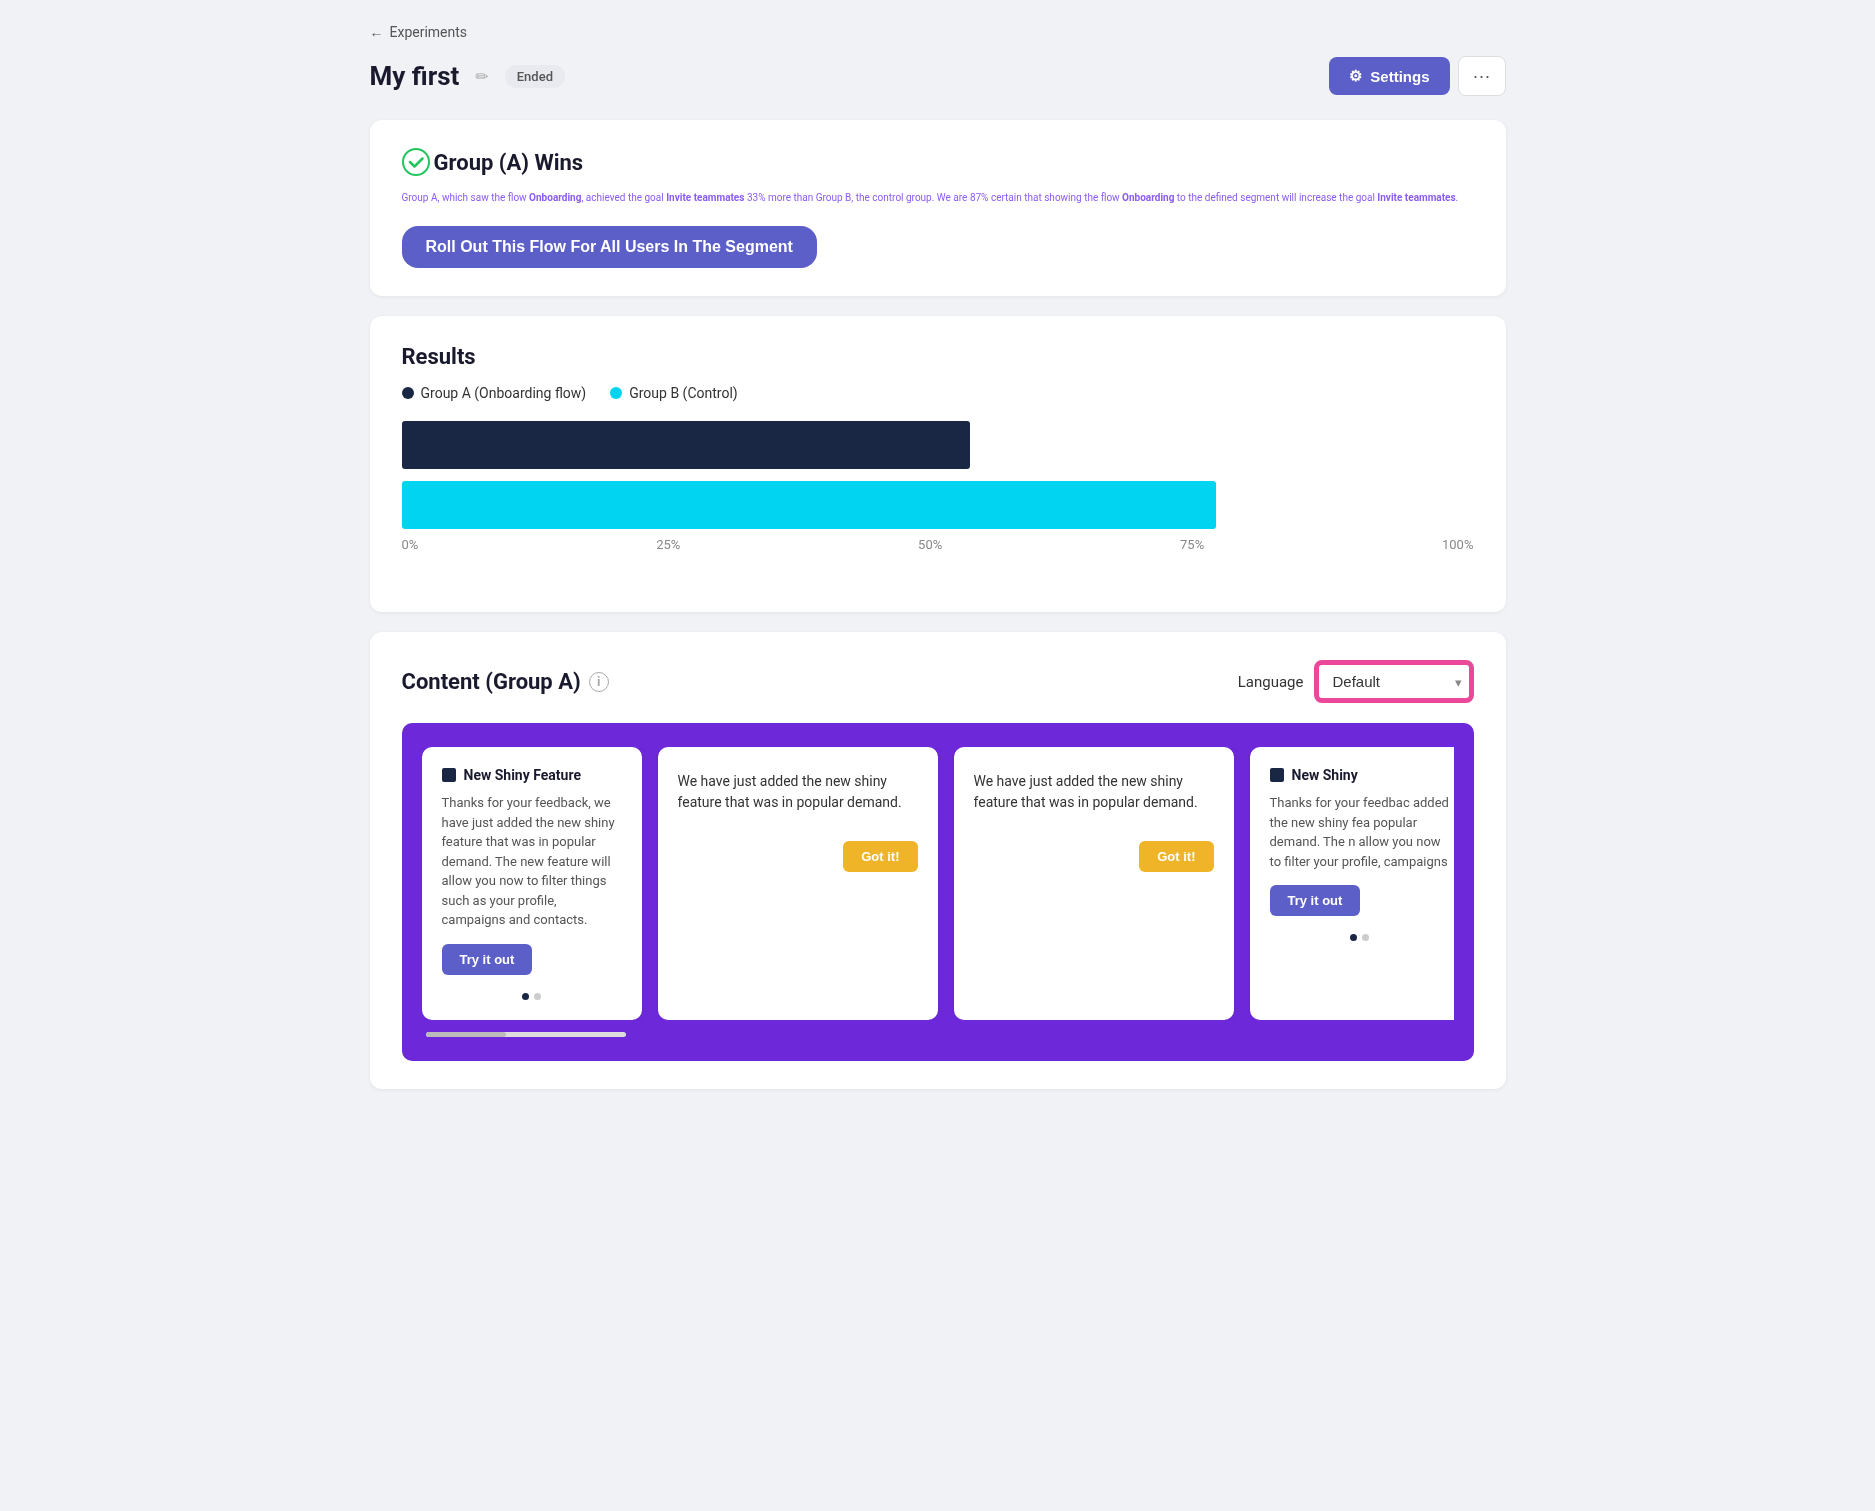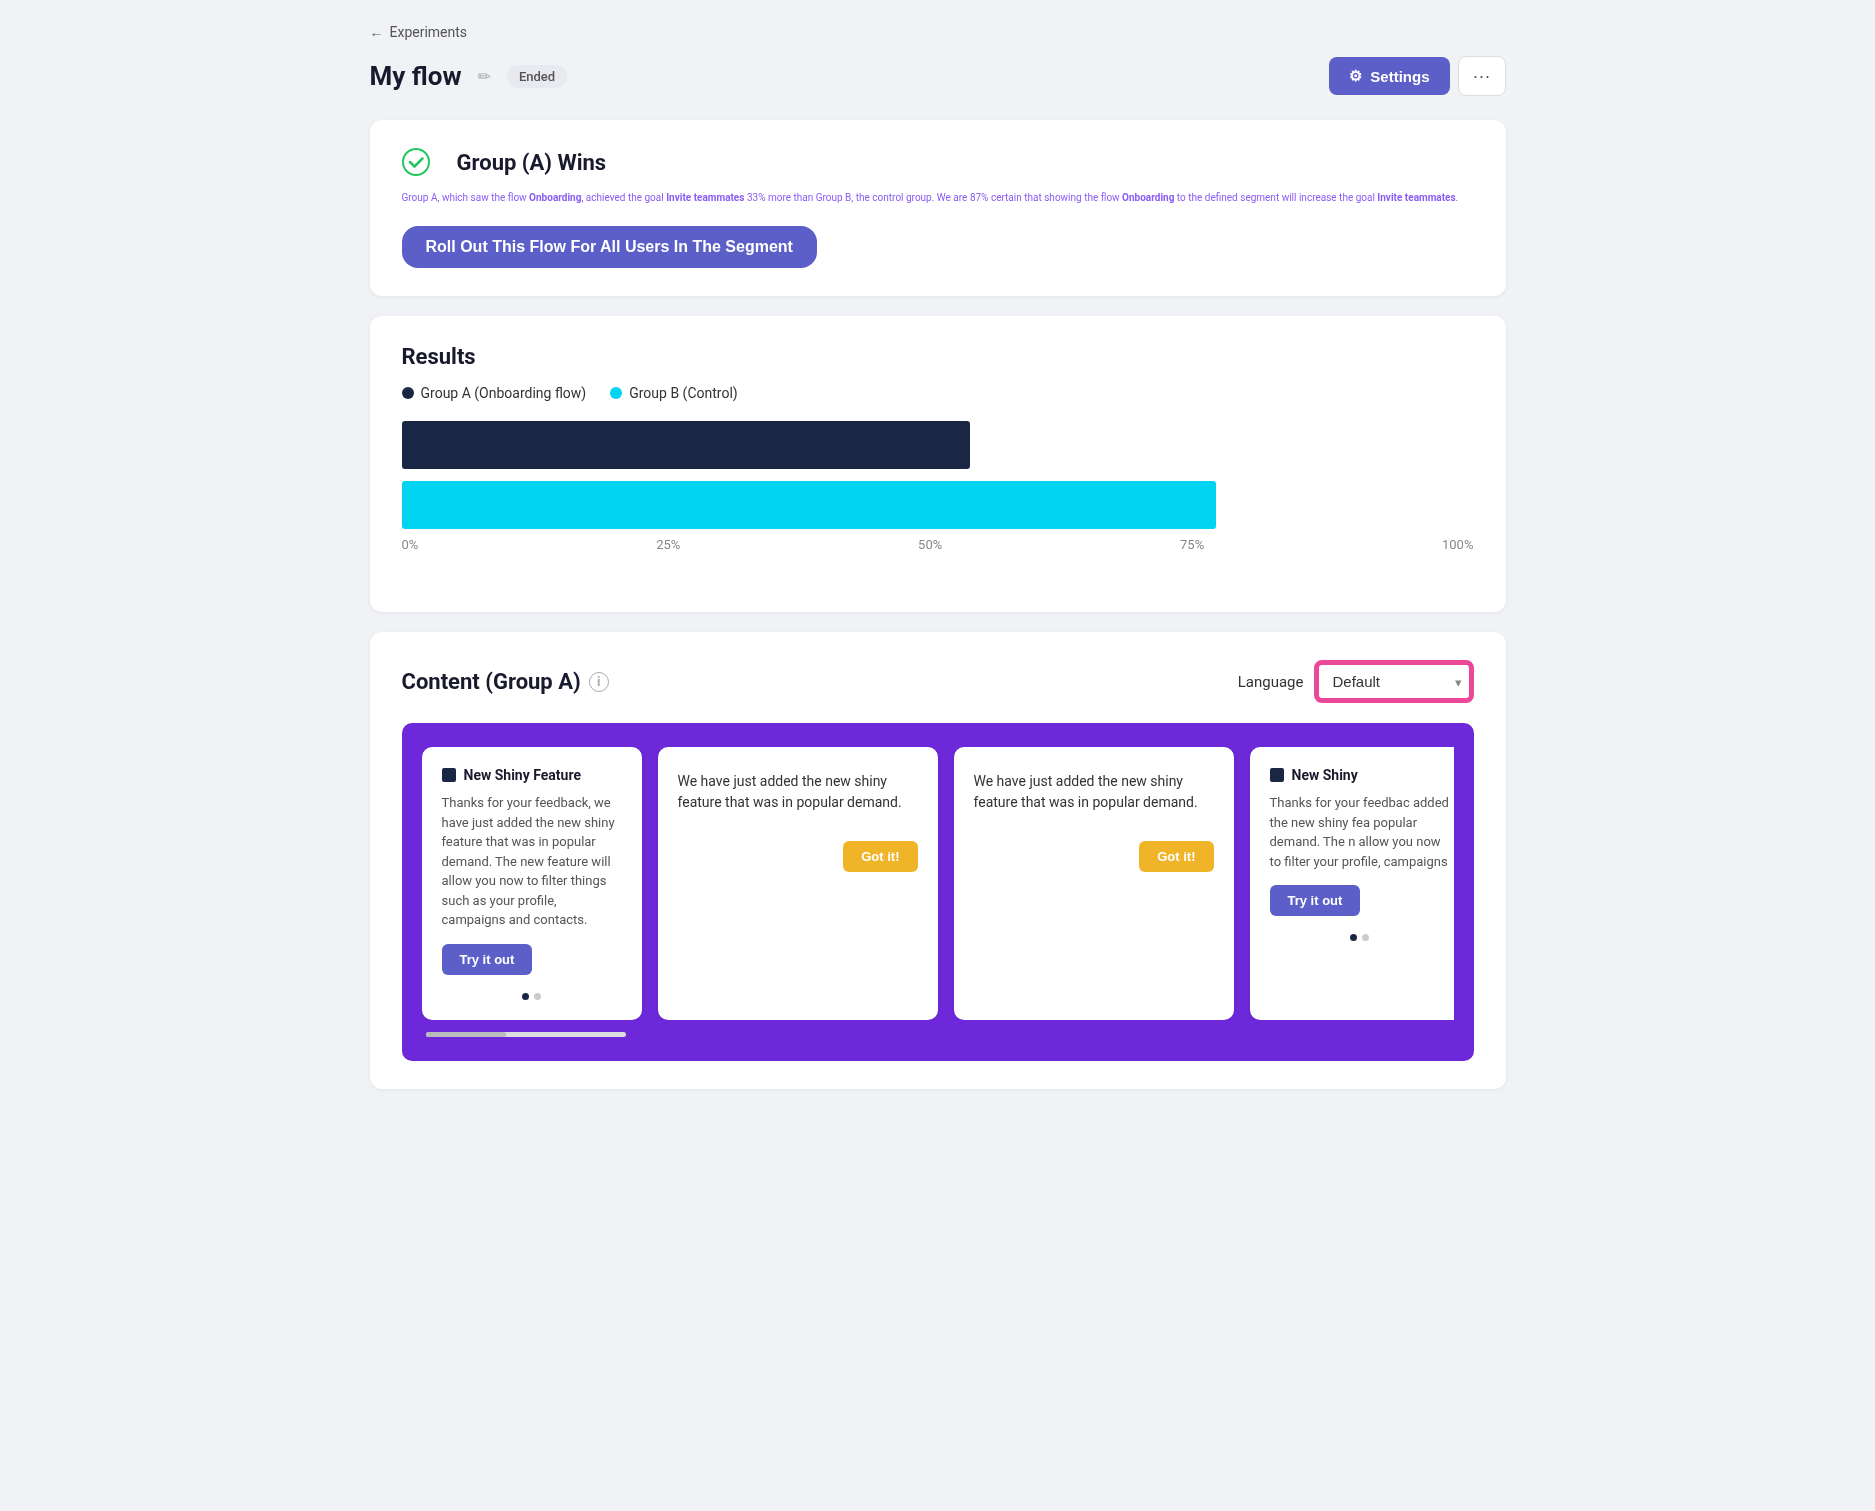--- a/index.html
+++ b/index.html
@@ -86,21 +86,21 @@
     .card {
       background: #fff;
       border-radius: 12px;
       padding: 28px 32px;
       margin-bottom: 20px;
       box-shadow: 0 1px 4px rgba(0,0,0,0.06);
     }
     .winner-header {
       display: flex;
       align-items: center;
-      gap: 27px;
+      gap: 4px;
       margin-bottom: 14px;
     }
     .winner-icon {
       width: 28px;
       height: 28px;
       display: flex;
       align-items: center;
       justify-content: center;
     }
     .winner-title {
@@ -365,21 +365,21 @@
 
 <div class="page-wrapper">
 
   <div class="back-link">
     <span>←</span>
     <span>Experiments</span>
   </div>
 
   <div class="page-header">
     <div class="page-header-left">
-      <span class="page-title">My flow</span>
+      <span class="page-title">My first</span>
       <button class="edit-icon-btn">✏</button>
       <span class="badge-ended">Ended</span>
     </div>
     <div class="page-header-right">
       <button class="btn-settings">
         <span>⚙</span>
         <span>Settings</span>
       </button>
       <button class="btn-more">···</button>
     </div>

